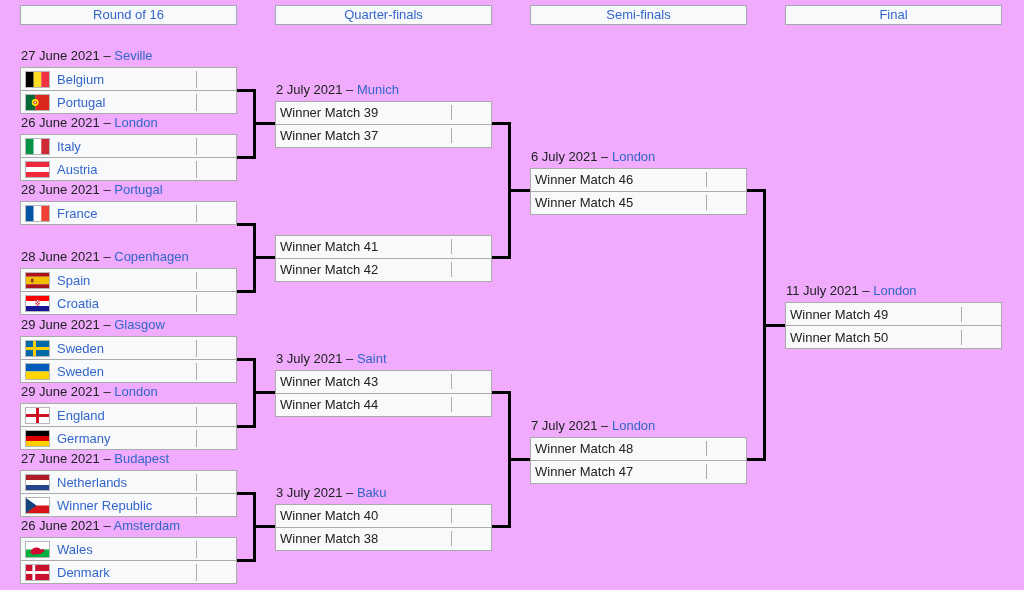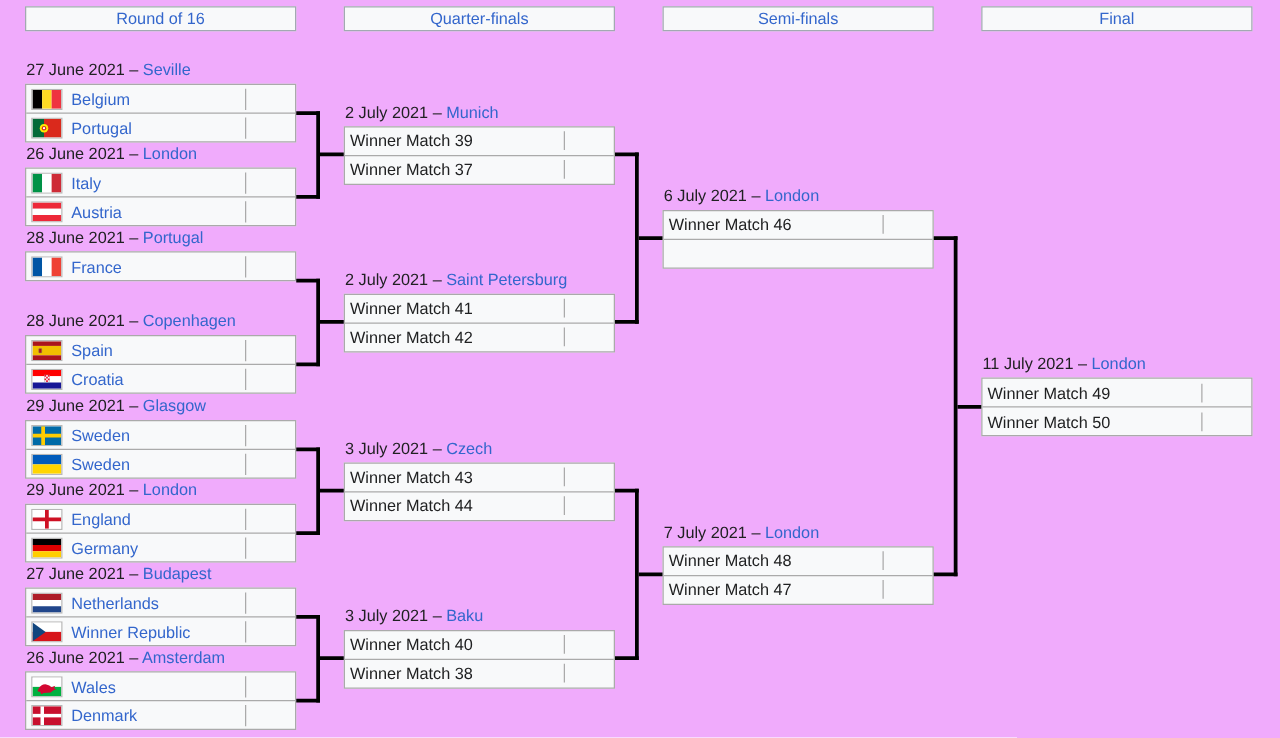--- a/index.html
+++ b/index.html
@@ -298,38 +298,37 @@
         </div>
         <div class="team-row">
           <div class="team-cell">
             <span class="team-placeholder">Winner Match 37</span>
           </div>
           <div class="score-cell"></div>
         </div>
       </div>
     </div>
     <div class="match" style="left: 275px; top: 215.5px;">
-      <div class="match-date"><span>2 July 2021 – </span><a class="city-link">Saint Petersburg</a></div>
       <div class="match-table">
         <div class="team-row">
           <div class="team-cell">
             <span class="team-placeholder">Winner Match 41</span>
           </div>
           <div class="score-cell"></div>
         </div>
         <div class="team-row">
           <div class="team-cell">
             <span class="team-placeholder">Winner Match 42</span>
           </div>
           <div class="score-cell"></div>
         </div>
       </div>
     </div>
     <div class="match" style="left: 275px; top: 350.5px;">
-      <div class="match-date"><span>3 July 2021 – </span><a class="city-link">Czech</a></div>
+      <div class="match-date"><span>3 July 2021 – </span><a class="city-link">Saint</a></div>
       <div class="match-table">
         <div class="team-row">
           <div class="team-cell">
             <span class="team-placeholder">Winner Match 43</span>
           </div>
           <div class="score-cell"></div>
         </div>
         <div class="team-row">
           <div class="team-cell">
             <span class="team-placeholder">Winner Match 44</span>
@@ -358,20 +357,23 @@
     <div class="match" style="left: 530px; top: 148.5px;">
       <div class="match-date"><span>6 July 2021 – </span><a class="city-link">London</a></div>
       <div class="match-table">
         <div class="team-row">
           <div class="team-cell">
             <span class="team-placeholder">Winner Match 46</span>
           </div>
           <div class="score-cell"></div>
         </div>
         <div class="team-row">
+          <div class="team-cell">
+            <span class="team-placeholder">Winner Match 45</span>
+          </div>
           <div class="score-cell"></div>
         </div>
       </div>
     </div>
     <div class="match" style="left: 530px; top: 417.5px;">
       <div class="match-date"><span>7 July 2021 – </span><a class="city-link">London</a></div>
       <div class="match-table">
         <div class="team-row">
           <div class="team-cell">
             <span class="team-placeholder">Winner Match 48</span>

